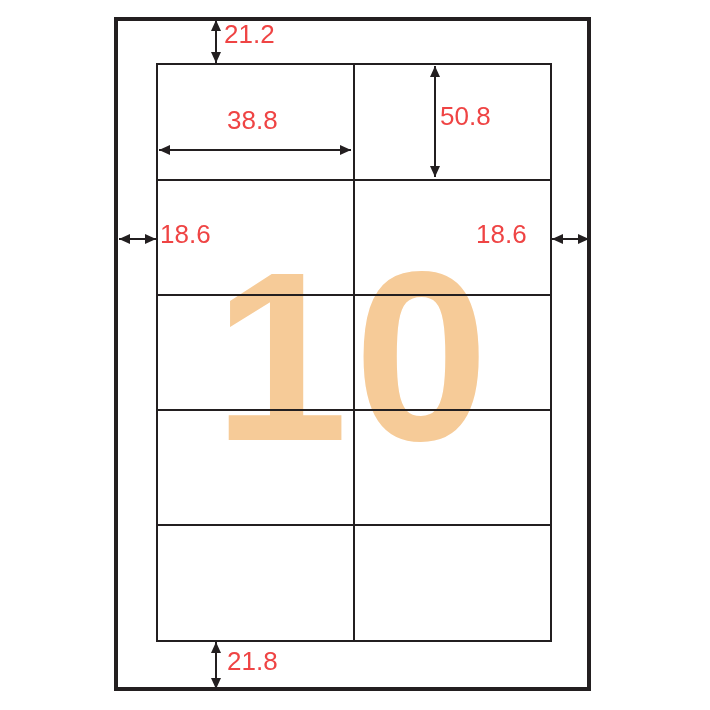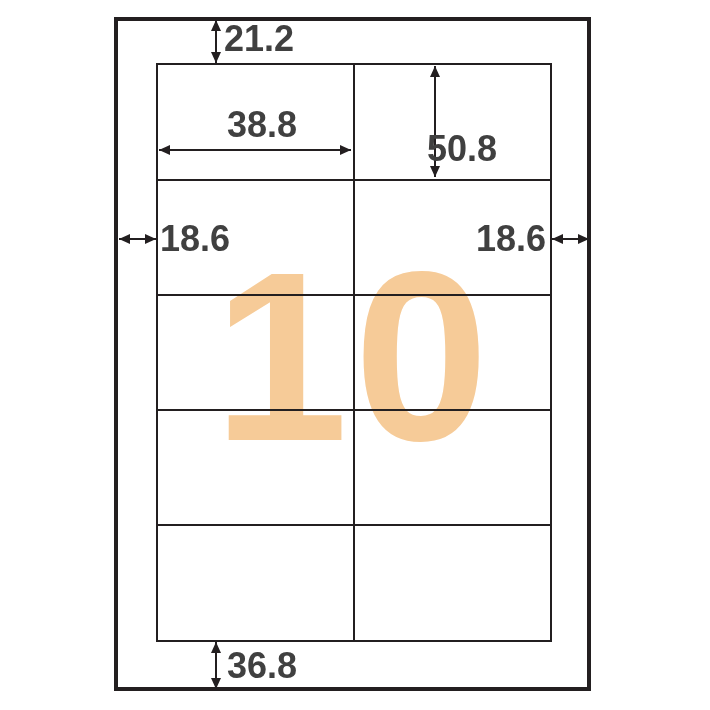--- a/index.html
+++ b/index.html
@@ -49,26 +49,25 @@
   .gline.v { top:0; bottom:0; width:2px; left:calc(50% - 1px); }
   .gline.h { left:0; right:0; height:2px; }
   .gline.h.r1 { top:calc(20% - 1px); }
   .gline.h.r2 { top:calc(40% - 1px); }
   .gline.h.r3 { top:calc(60% - 1px); }
   .gline.h.r4 { top:calc(80% - 1px); }
 
   
   .dim-label {
     position:absolute;
-    font-size:36px;
+    font-size:26px;
     line-height:1;
-    color:#404040;
+    color:#ef4444;
     white-space:nowrap;
     z-index:3;
-    font-weight:bold;
   }
 
   .harrow, .varrow { position:absolute; background:#231f20; z-index:3; }
   .harrow { height:2px; }
   .varrow { width:2px; }
 
   .harrow::before, .harrow::after,
   .varrow::before, .varrow::after {
     content:""; position:absolute; width:0; height:0;
   }
@@ -103,21 +102,21 @@
   .arrow-top    { left:215px; top:20px;  height:43px;  }
   .arrow-width  { left:159px; top:149px; width:192px;  }
   .arrow-height { left:434px; top:66px;  height:111px; }
   .arrow-left   { left:119px; top:238px; width:37px;   }
   .arrow-right  { left:552px; top:238px; width:37px;   }
   .arrow-bottom { left:215px; top:642px; height:47px;  }
 
   
   .lbl-top    { left:224px; top:21px;  }
   .lbl-width  { left:227px; top:107px; }
-  .lbl-height { left:427px; top:103px;margin-top:28px; }
+  .lbl-height { left:440px; top:103px; }
   .lbl-left   { left:160px; top:221px; }
   .lbl-right  { left:476px; top:221px; }
   .lbl-bottom { left:227px; top:648px; }
 </style>
 </head>
 <body>
 
 <div class="canvas">
 
   <div class="sheet"></div>
@@ -141,15 +140,15 @@
   <div class="varrow arrow-height"></div>
   <div class="dim-label lbl-height">50.8</div>
 
   <div class="harrow arrow-left"></div>
   <div class="dim-label lbl-left">18.6</div>
 
   <div class="harrow arrow-right"></div>
   <div class="dim-label lbl-right">18.6</div>
 
   <div class="varrow arrow-bottom"></div>
-  <div class="dim-label lbl-bottom">36.8</div>
+  <div class="dim-label lbl-bottom">21.8</div>
 
 </div>
 
 </body></html>

